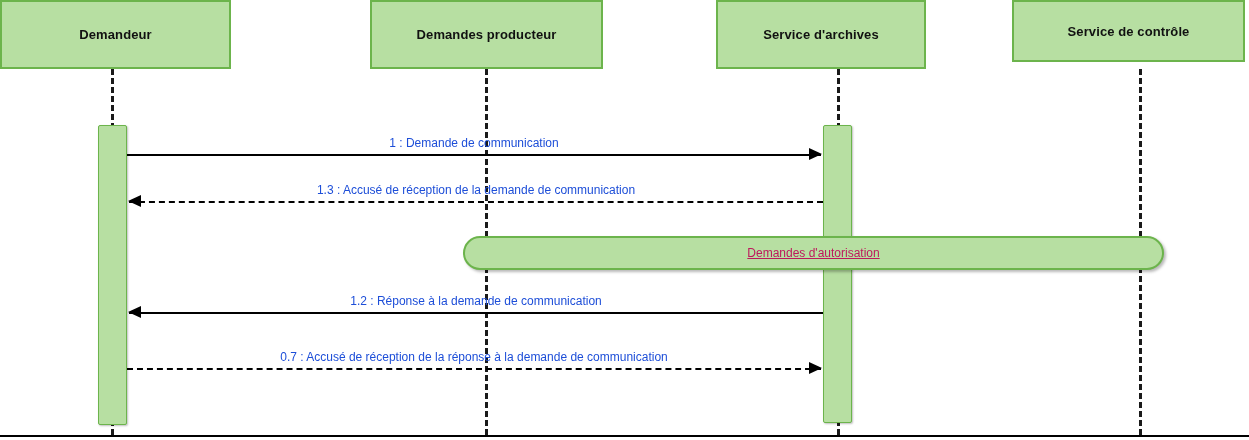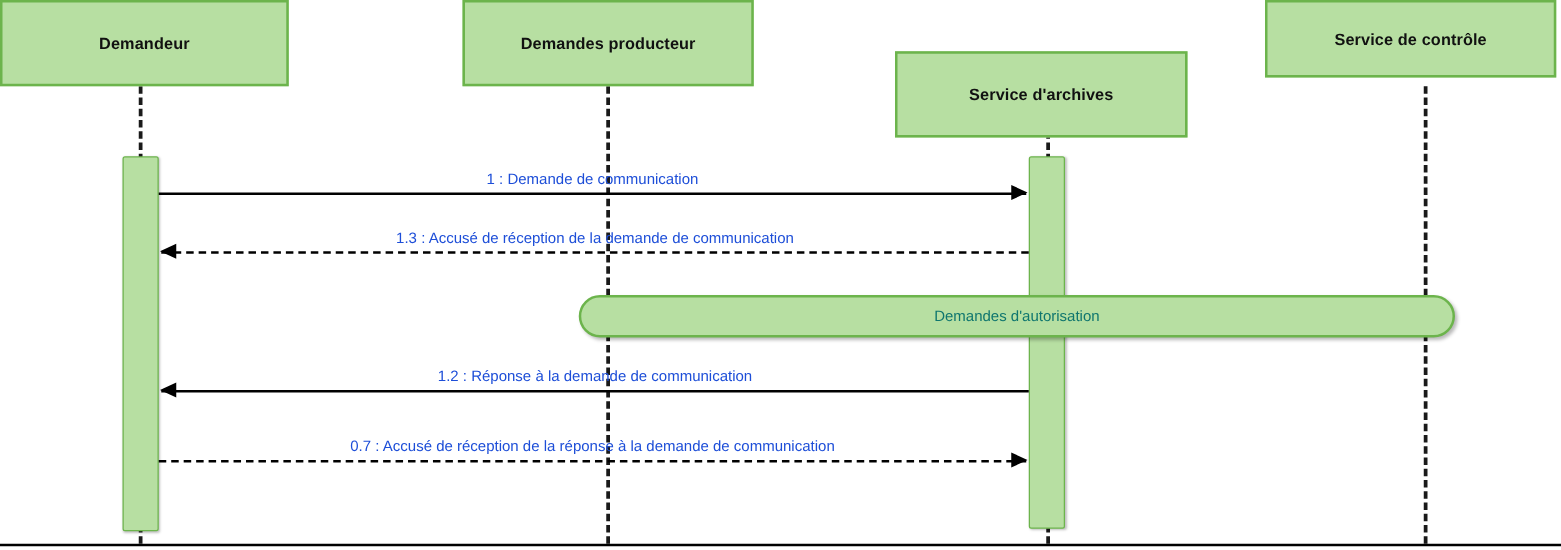--- a/index.html
+++ b/index.html
@@ -103,22 +103,23 @@
     background: #b7dfa2;
     border: 2px solid #6cb44c;
     border-radius: 17px;
     box-shadow: 2px 2px 3px rgba(0,0,0,0.28);
     display: flex;
     align-items: center;
     justify-content: center;
   }
   .refbox .reflabel {
     font-size: 12px;
-    color: #0f766e;
+    color: #be185d;
     white-space: nowrap;
+    text-decoration: underline;
   }
   
   .bottom-rule {
     position: absolute;
     left: 0;
     width: 100%;
     height: 0;
     border-top: 2px solid #000000;
   }
 </style>
@@ -133,21 +134,21 @@
   <div class="lifeline" style="left:1139px; top:69px; height:366px;"></div>
 
   <div class="participant" style="left:0px; top:0px; width:231px; height:69px;">
     <span class="plabel">Demandeur</span>
   </div>
 
   <div class="participant" style="left:370px; top:0px; width:233px; height:69px;">
     <span class="plabel">Demandes producteur</span>
   </div>
 
-  <div class="participant" style="left:716px; top:0px; width:234px; height:69px;margin-top:41px;">
+  <div class="participant" style="left:716px; top:0px; width:210px; height:69px;">
     <span class="plabel">Service d'archives</span>
   </div>
 
   <div class="participant" style="left:1012px; top:0px; width:233px; height:62px;">
     <span class="plabel">Service de contrôle</span>
   </div>
 
   <div class="activation" style="left:98px; top:125px; width:29px; height:300px;"></div>
   <div class="activation" style="left:823px; top:125px; width:29px; height:298px;"></div>
 

